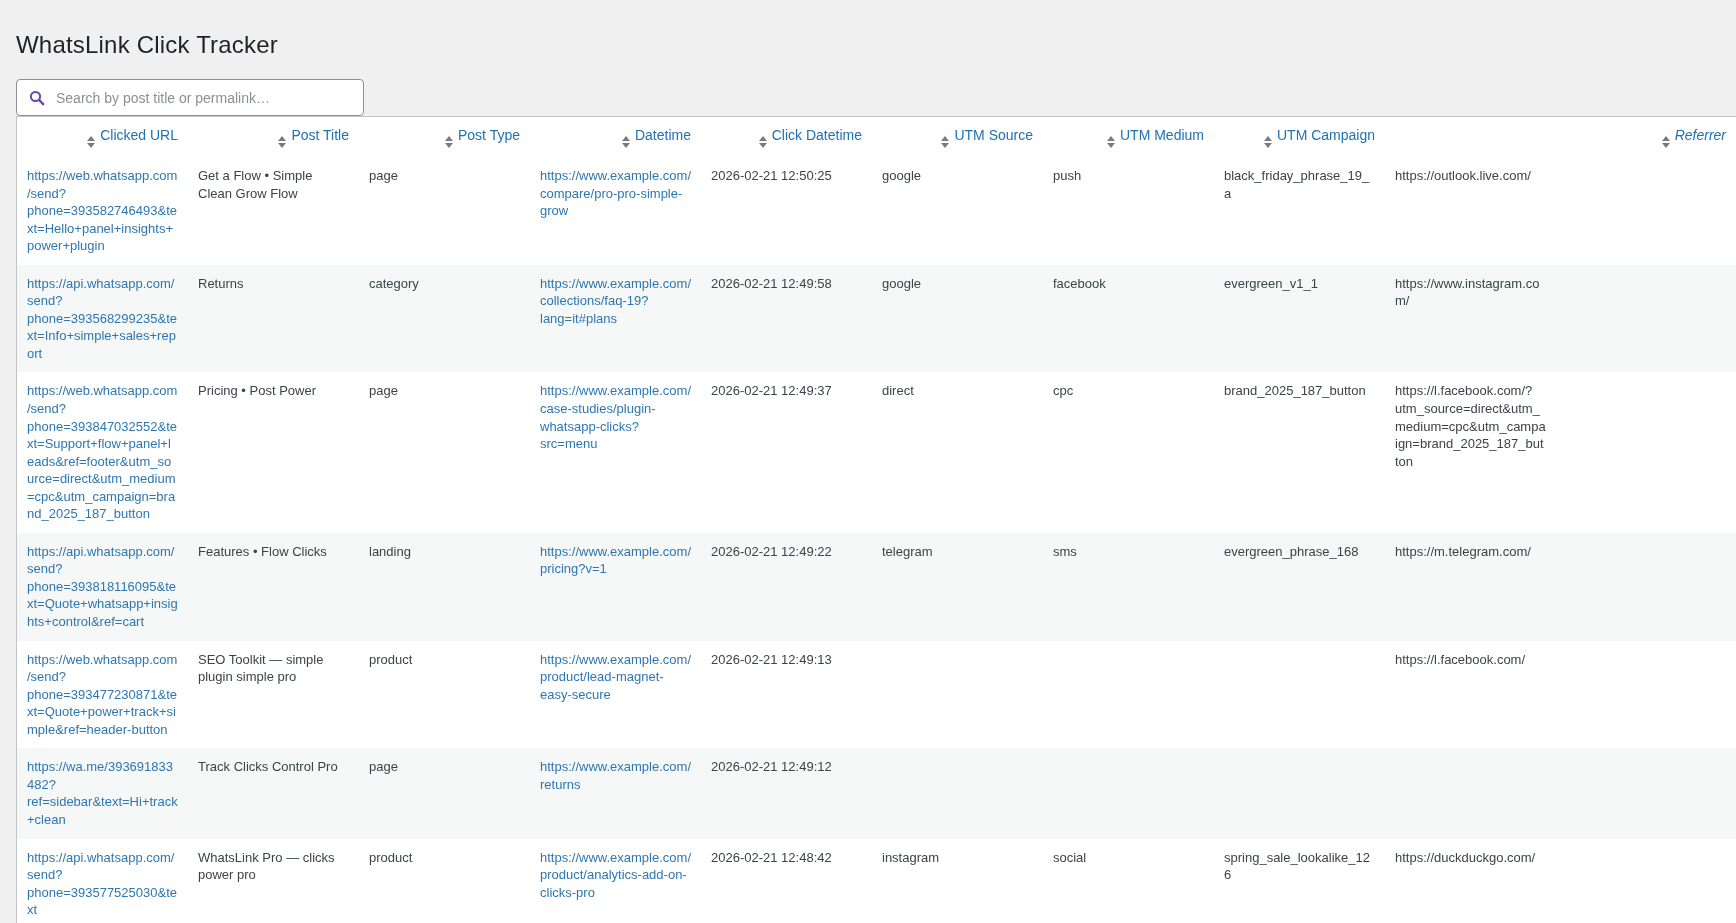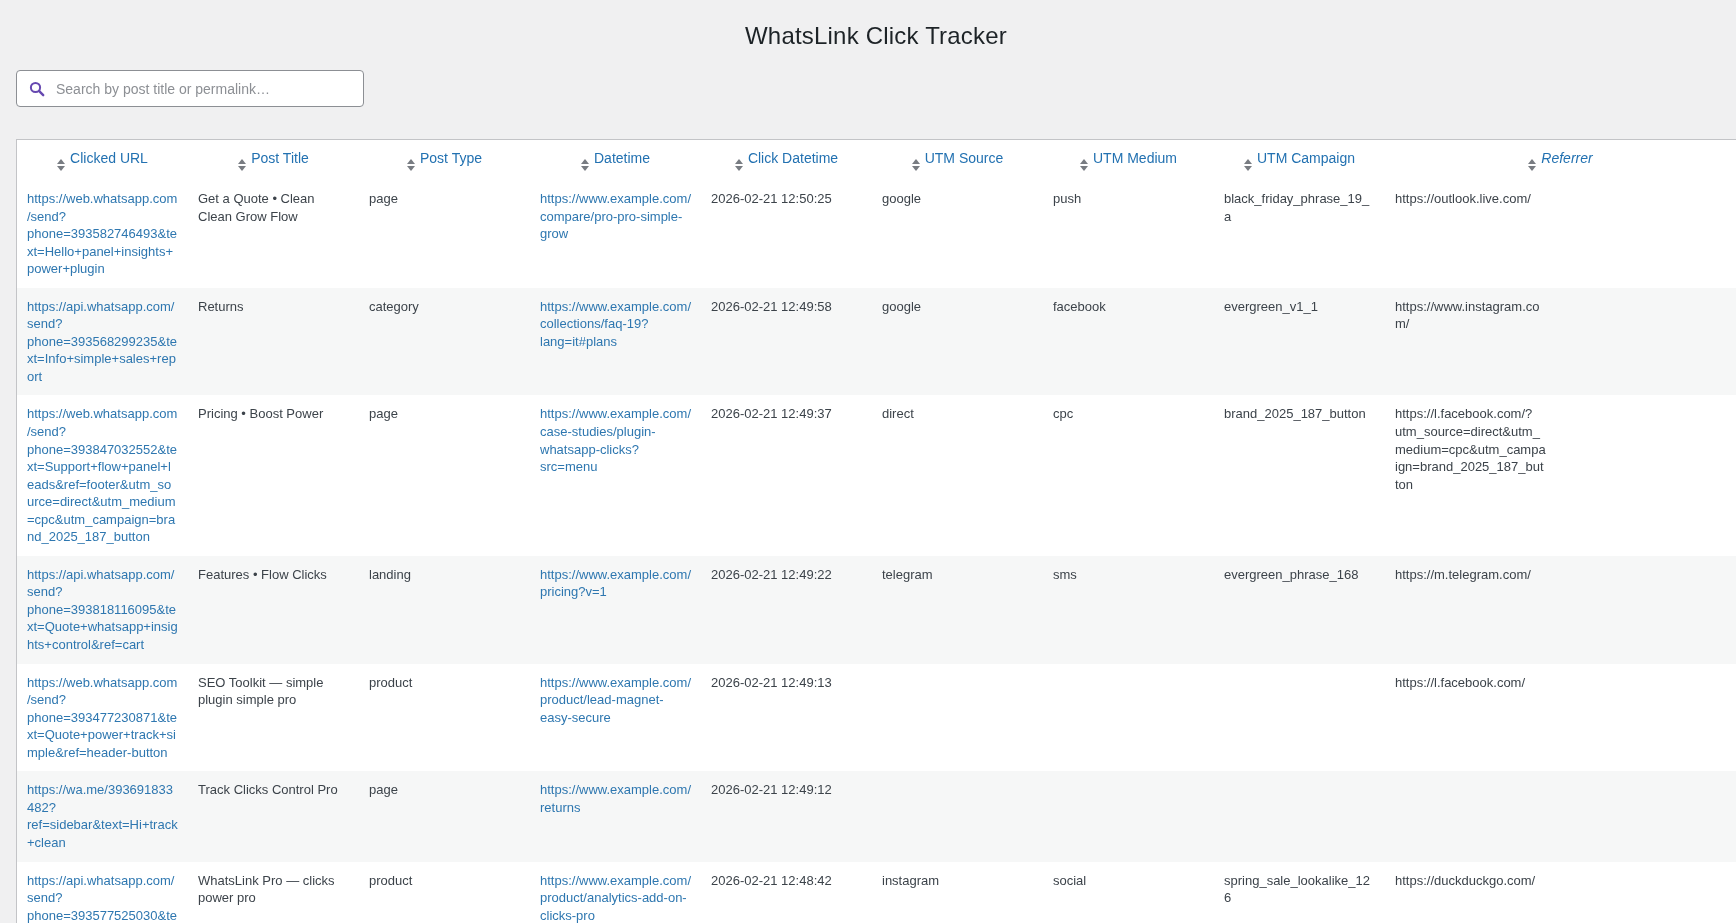--- a/index.html
+++ b/index.html
@@ -8,33 +8,32 @@
     background: #f0f0f1;
     font-family: "Liberation Sans", "DejaVu Sans", sans-serif;
     color: #3c434a;
     overflow: hidden;
   }
   .page { padding: 14px 0 0 16px; }
   h1.page-title {
     font-size: 24px;
     font-weight: 400;
     color: #1d2327;
-    margin: 8px 0 20px 0;
+    margin: 17px 0 20px 0;
     letter-spacing: 0.2px;
-    text-align: center;
   }
   .search-box {
     display: flex;
     align-items: center;
     width: 348px;
     height: 37px;
     background: #ffffff;
     border: 1px solid #8c8f94;
     border-radius: 4px;
-    margin-bottom: 32px;
+    margin-bottom: 0;
   }
   .search-box svg { margin: 0 9px 0 12px; flex: 0 0 auto; }
   .search-box input {
     border: none;
     outline: none;
     flex: 1;
     font-family: "Liberation Sans", "DejaVu Sans", sans-serif;
     font-size: 14px;
     color: #2c3338;
     background: transparent;
@@ -53,21 +52,21 @@
   .table-wrap::-webkit-scrollbar { width: 14px; }
   .table-wrap::-webkit-scrollbar-track { background: #ffffff; border-left: 1px solid #e3e3e5; }
   .table-wrap::-webkit-scrollbar-thumb { background: #fafafa; }
 
   table {
     width: 100%;
     border-collapse: collapse;
     table-layout: fixed;
   }
   th {
-    text-align: center;
+    text-align: right;
     font-weight: 400;
     font-size: 14px;
     color: #2271b1;
     padding: 10px 10px 9px 10px;
     white-space: nowrap;
     width: 171px;
     cursor: pointer;
   }
   th:last-child { width: auto; font-style: italic; }
   .sort {
@@ -181,21 +180,21 @@
     </span><span class="col-label">Referrer</span>
   </th>
           </tr>
       </thead>
       <tbody>
           <tr>
     <td>
               <div class="cell"><a href="#">https://web.whatsapp.com/send?phone=393582746493&amp;text=Hello+panel+insights+power+plugin</a></div>
             </td>
     <td>
-              <div class="cell">Get a Quote • Clean Clean Grow Flow</div>
+              <div class="cell">Get a Flow • Simple Clean Grow Flow</div>
             </td>
     <td>
               <div class="cell">page</div>
             </td>
     <td>
               <div class="cell"><a href="#">https://www.example.com/compare/pro-pro-simple-grow</a></div>
             </td>
     <td>
               <div class="cell">2026-02-21 12:50:25</div>
             </td>
@@ -239,21 +238,21 @@
             </td>
     <td>
               <div class="cell">https://www.instagram.com/</div>
             </td>
   </tr>
           <tr>
     <td>
               <div class="cell"><a href="#">https://web.whatsapp.com/send?phone=393847032552&amp;text=Support+flow+panel+leads&amp;ref=footer&amp;utm_source=direct&amp;utm_medium=cpc&amp;utm_campaign=brand_2025_187_button</a></div>
             </td>
     <td>
-              <div class="cell">Pricing • Boost Power</div>
+              <div class="cell">Pricing • Post Power</div>
             </td>
     <td>
               <div class="cell">page</div>
             </td>
     <td>
               <div class="cell"><a href="#">https://www.example.com/case-studies/plugin-whatsapp-clicks?src=menu</a></div>
             </td>
     <td>
               <div class="cell">2026-02-21 12:49:37</div>
             </td>

